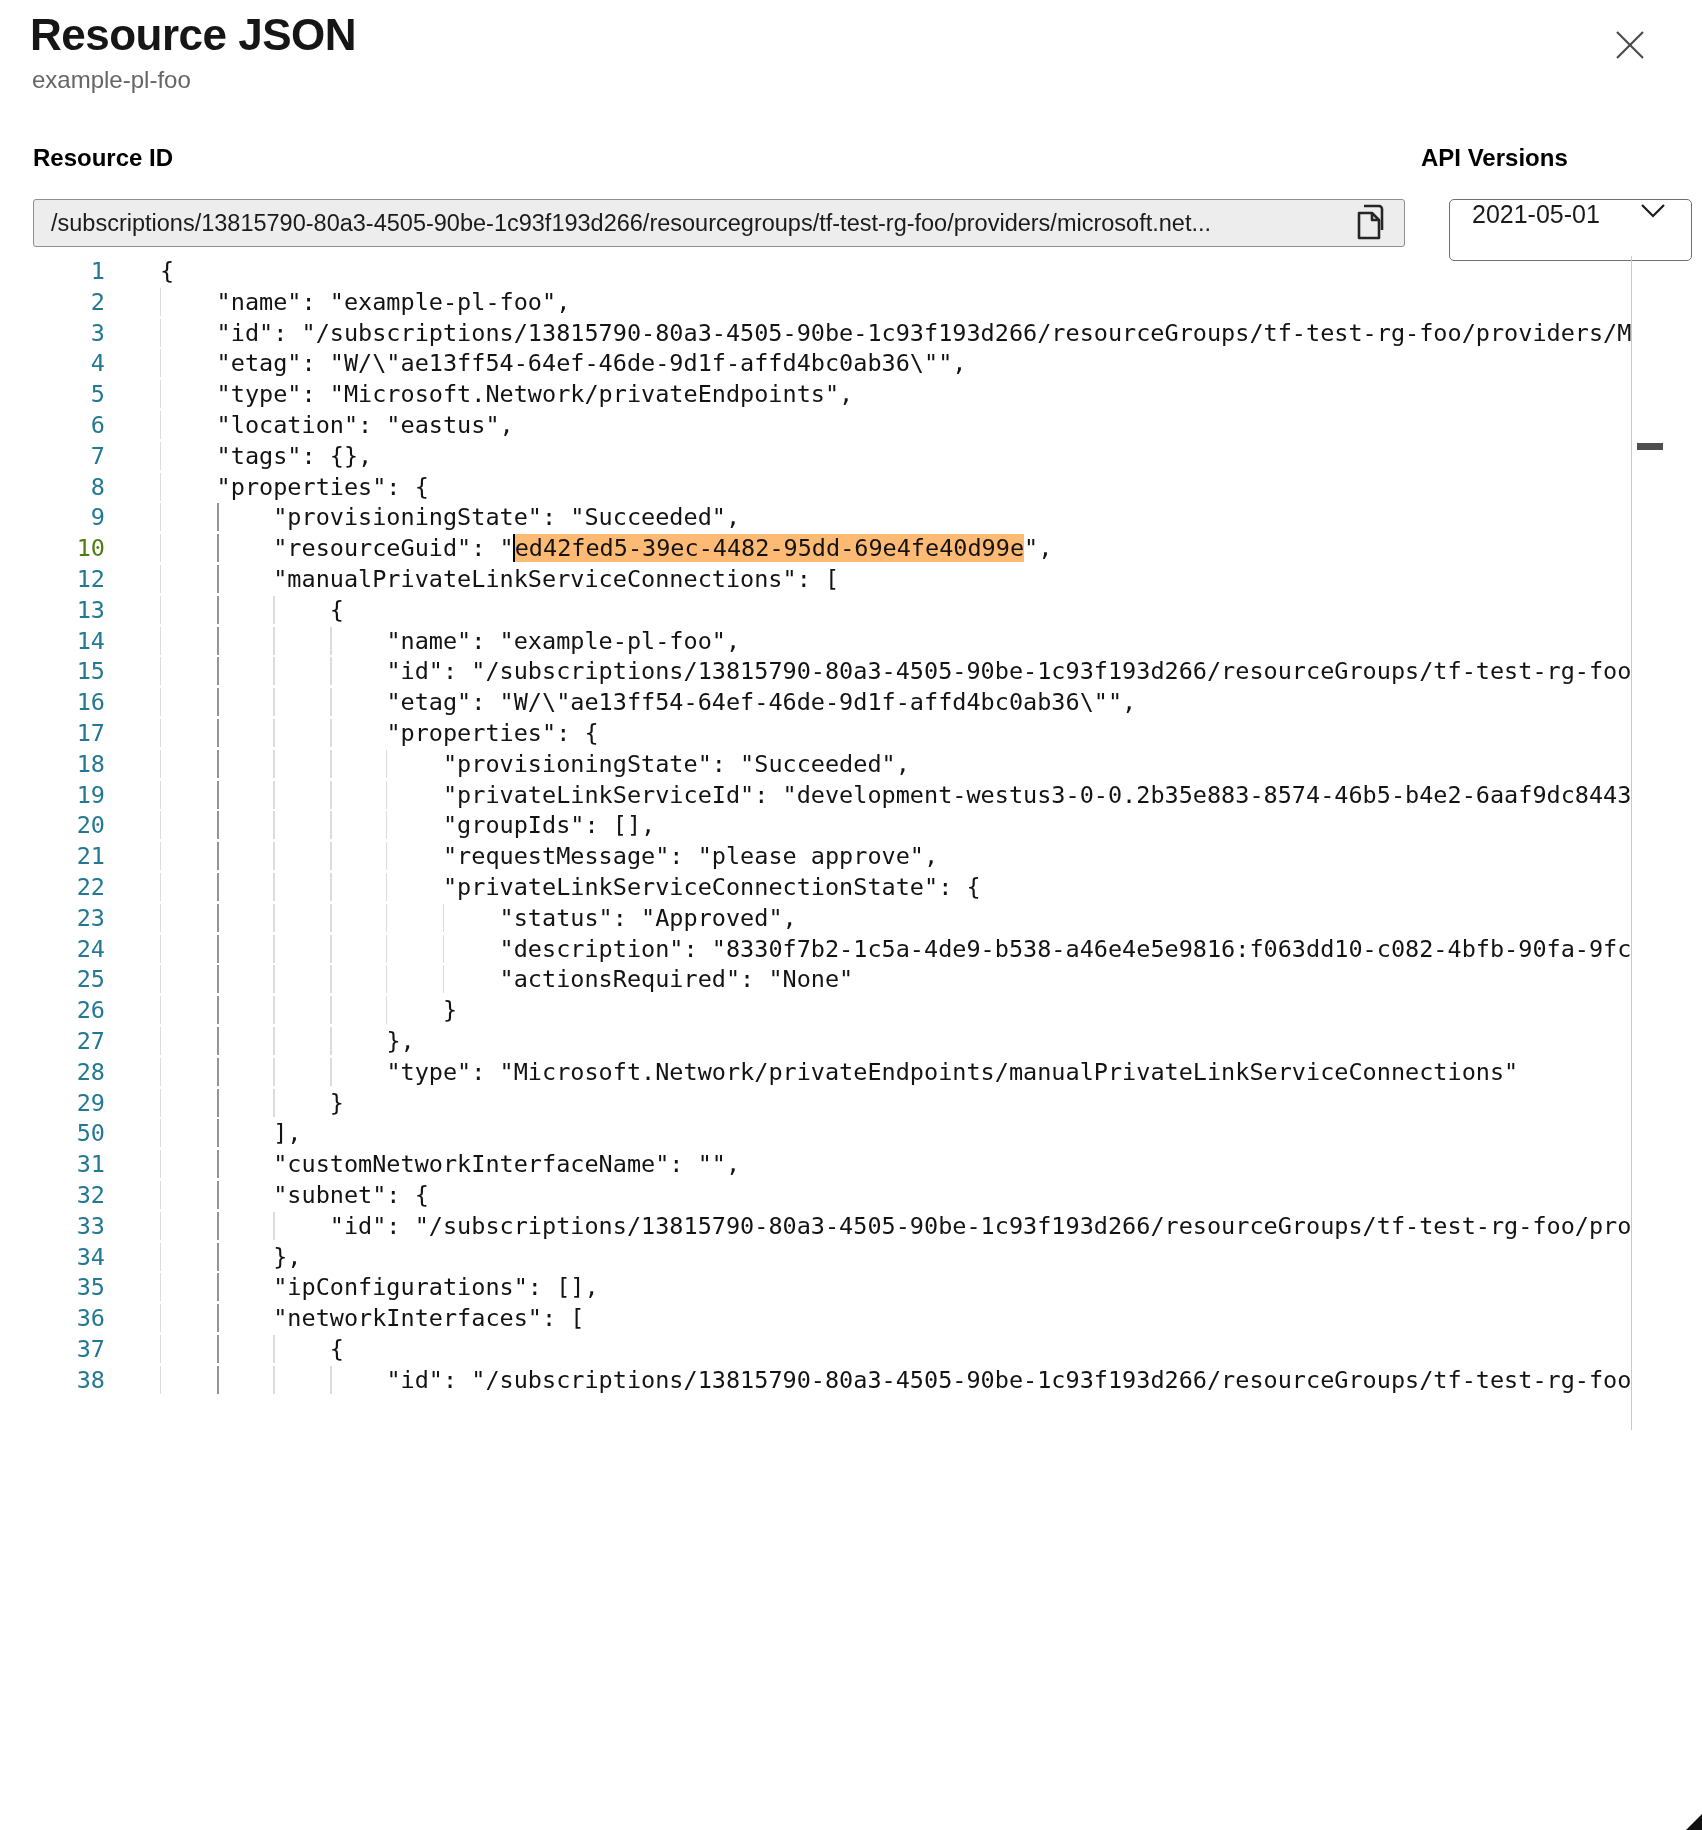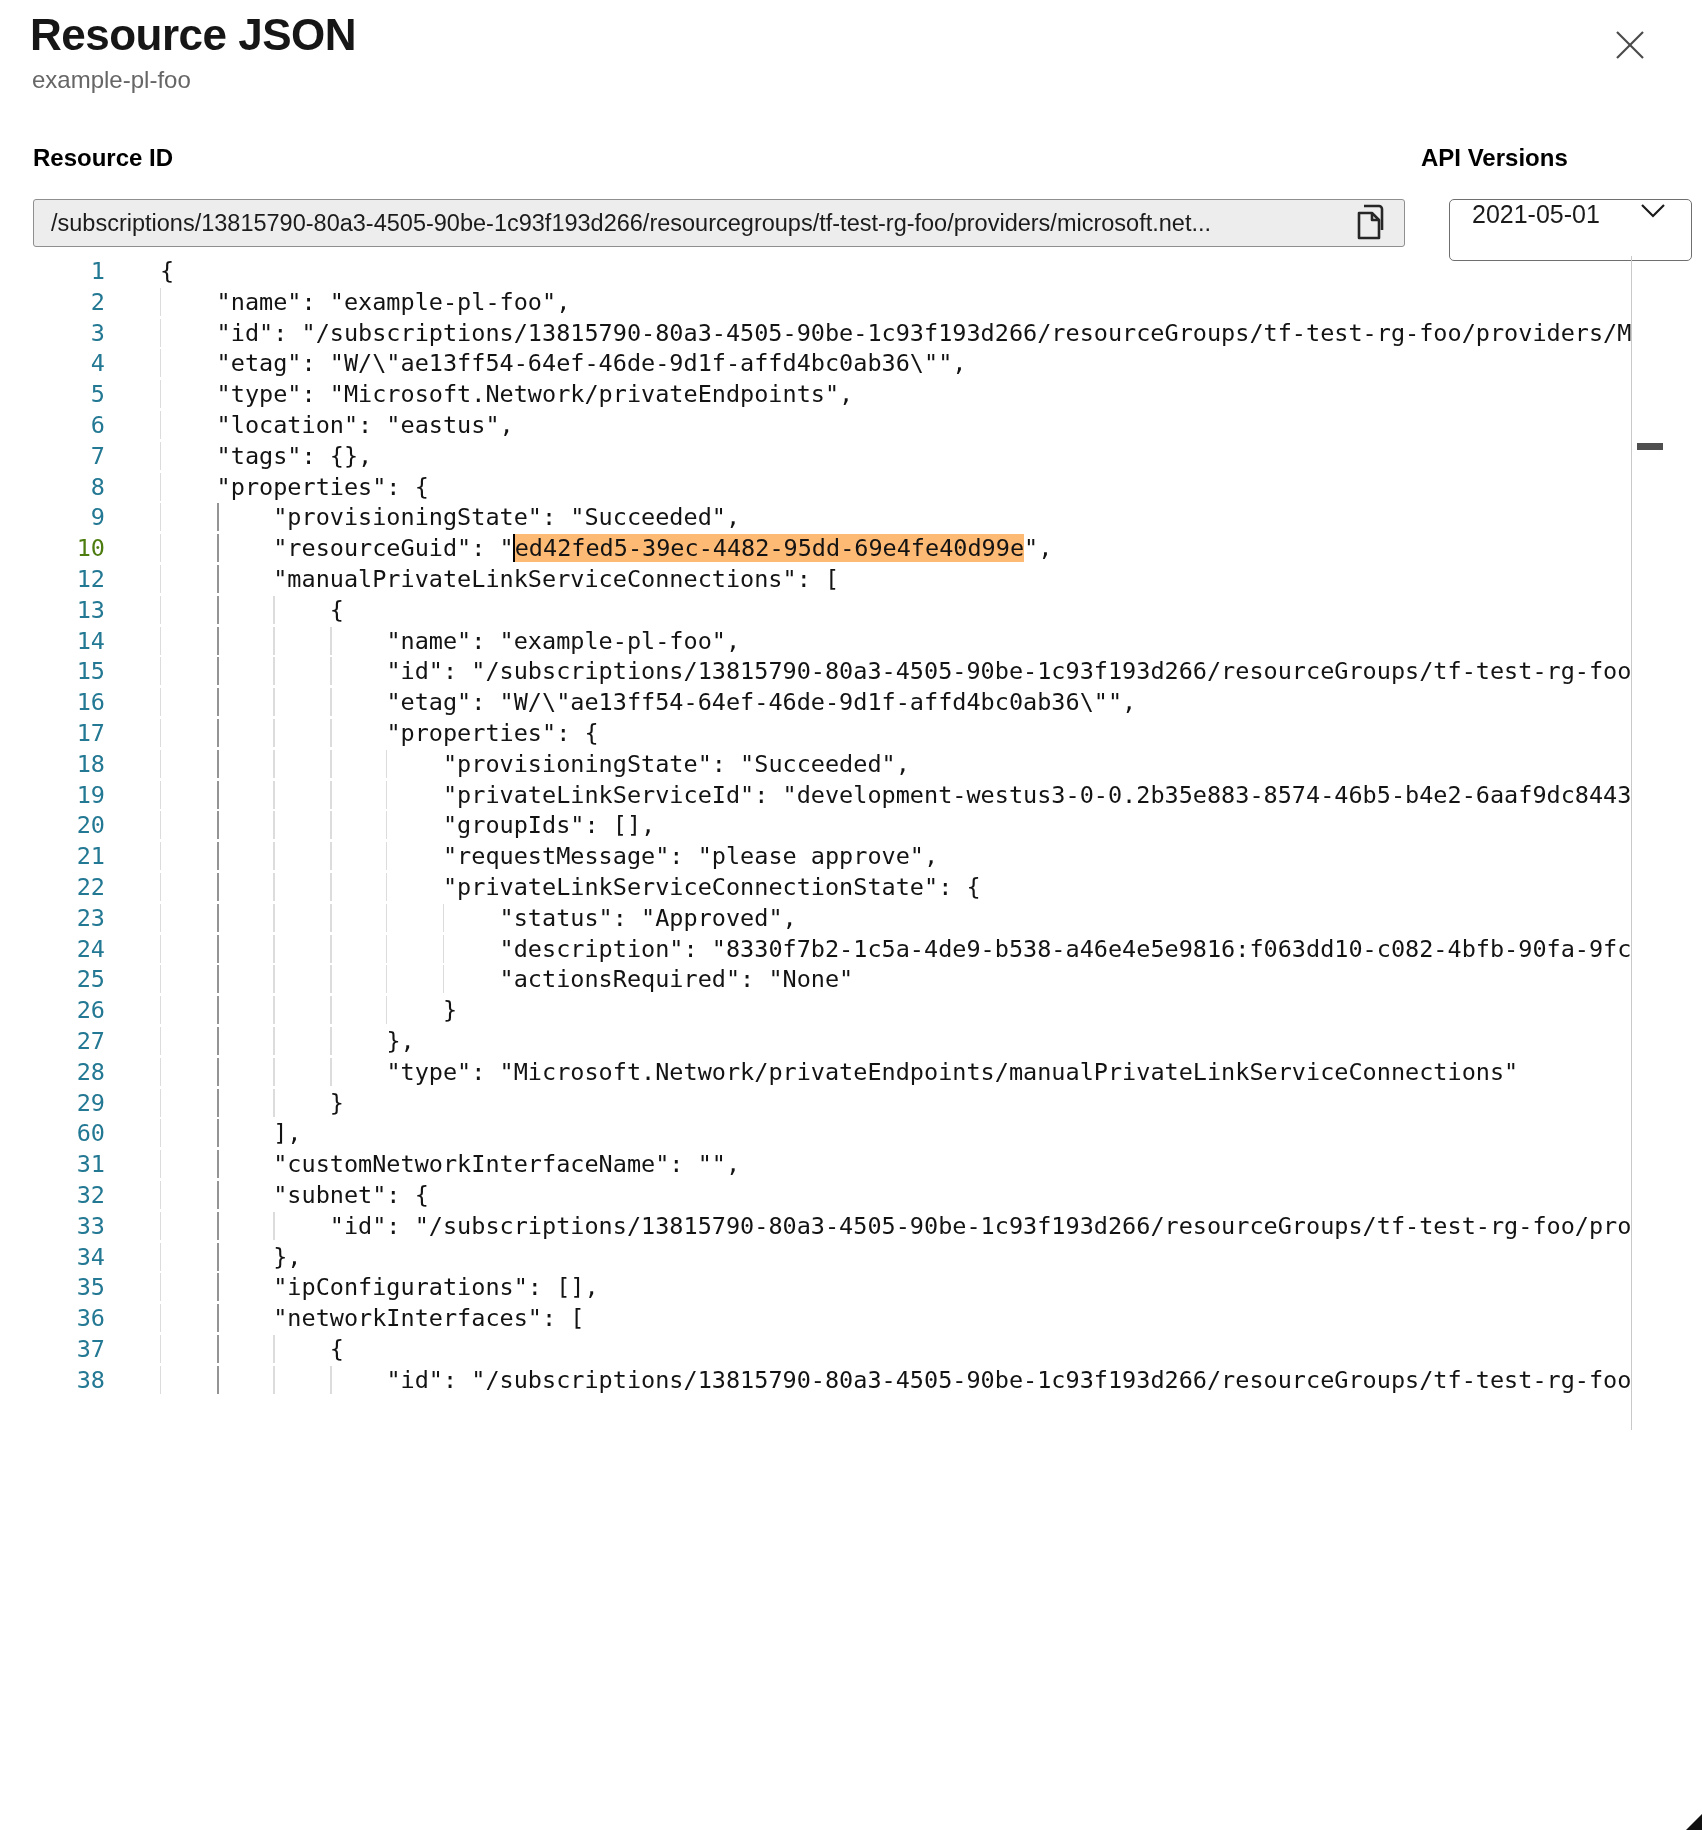--- a/index.html
+++ b/index.html
@@ -135,21 +135,21 @@
       <div class="row"><span class="ln">20</span><span class="code"><span class="ig">    </span><span class="ig on">    </span><span class="ig">    </span><span class="ig">    </span><span class="ig">    </span>"groupIds": [],</span></div>
       <div class="row"><span class="ln">21</span><span class="code"><span class="ig">    </span><span class="ig on">    </span><span class="ig">    </span><span class="ig">    </span><span class="ig">    </span>"requestMessage": "please approve",</span></div>
       <div class="row"><span class="ln">22</span><span class="code"><span class="ig">    </span><span class="ig on">    </span><span class="ig">    </span><span class="ig">    </span><span class="ig">    </span>"privateLinkServiceConnectionState": {</span></div>
       <div class="row"><span class="ln">23</span><span class="code"><span class="ig">    </span><span class="ig on">    </span><span class="ig">    </span><span class="ig">    </span><span class="ig">    </span><span class="ig">    </span>"status": "Approved",</span></div>
       <div class="row"><span class="ln">24</span><span class="code"><span class="ig">    </span><span class="ig on">    </span><span class="ig">    </span><span class="ig">    </span><span class="ig">    </span><span class="ig">    </span>"description": "8330f7b2-1c5a-4de9-b538-a46e4e5e9816:f063dd10-c082-4bfb-90fa-9fc</span></div>
       <div class="row"><span class="ln">25</span><span class="code"><span class="ig">    </span><span class="ig on">    </span><span class="ig">    </span><span class="ig">    </span><span class="ig">    </span><span class="ig">    </span>"actionsRequired": "None"</span></div>
       <div class="row"><span class="ln">26</span><span class="code"><span class="ig">    </span><span class="ig on">    </span><span class="ig">    </span><span class="ig">    </span><span class="ig">    </span>}</span></div>
       <div class="row"><span class="ln">27</span><span class="code"><span class="ig">    </span><span class="ig on">    </span><span class="ig">    </span><span class="ig">    </span>},</span></div>
       <div class="row"><span class="ln">28</span><span class="code"><span class="ig">    </span><span class="ig on">    </span><span class="ig">    </span><span class="ig">    </span>"type": "Microsoft.Network/privateEndpoints/manualPrivateLinkServiceConnections"</span></div>
       <div class="row"><span class="ln">29</span><span class="code"><span class="ig">    </span><span class="ig on">    </span><span class="ig">    </span>}</span></div>
-      <div class="row"><span class="ln">60</span><span class="code"><span class="ig">    </span><span class="ig on">    </span>],</span></div>
+      <div class="row"><span class="ln">50</span><span class="code"><span class="ig">    </span><span class="ig on">    </span>],</span></div>
       <div class="row"><span class="ln">31</span><span class="code"><span class="ig">    </span><span class="ig on">    </span>"customNetworkInterfaceName": "",</span></div>
       <div class="row"><span class="ln">32</span><span class="code"><span class="ig">    </span><span class="ig on">    </span>"subnet": {</span></div>
       <div class="row"><span class="ln">33</span><span class="code"><span class="ig">    </span><span class="ig on">    </span><span class="ig">    </span>"id": "/subscriptions/13815790-80a3-4505-90be-1c93f193d266/resourceGroups/tf-test-rg-foo/pro</span></div>
       <div class="row"><span class="ln">34</span><span class="code"><span class="ig">    </span><span class="ig on">    </span>},</span></div>
       <div class="row"><span class="ln">35</span><span class="code"><span class="ig">    </span><span class="ig on">    </span>"ipConfigurations": [],</span></div>
       <div class="row"><span class="ln">36</span><span class="code"><span class="ig">    </span><span class="ig on">    </span>"networkInterfaces": [</span></div>
       <div class="row"><span class="ln">37</span><span class="code"><span class="ig">    </span><span class="ig on">    </span><span class="ig">    </span>{</span></div>
       <div class="row"><span class="ln">38</span><span class="code"><span class="ig">    </span><span class="ig on">    </span><span class="ig">    </span><span class="ig">    </span>"id": "/subscriptions/13815790-80a3-4505-90be-1c93f193d266/resourceGroups/tf-test-rg-foo</span></div>
     </div>
 

